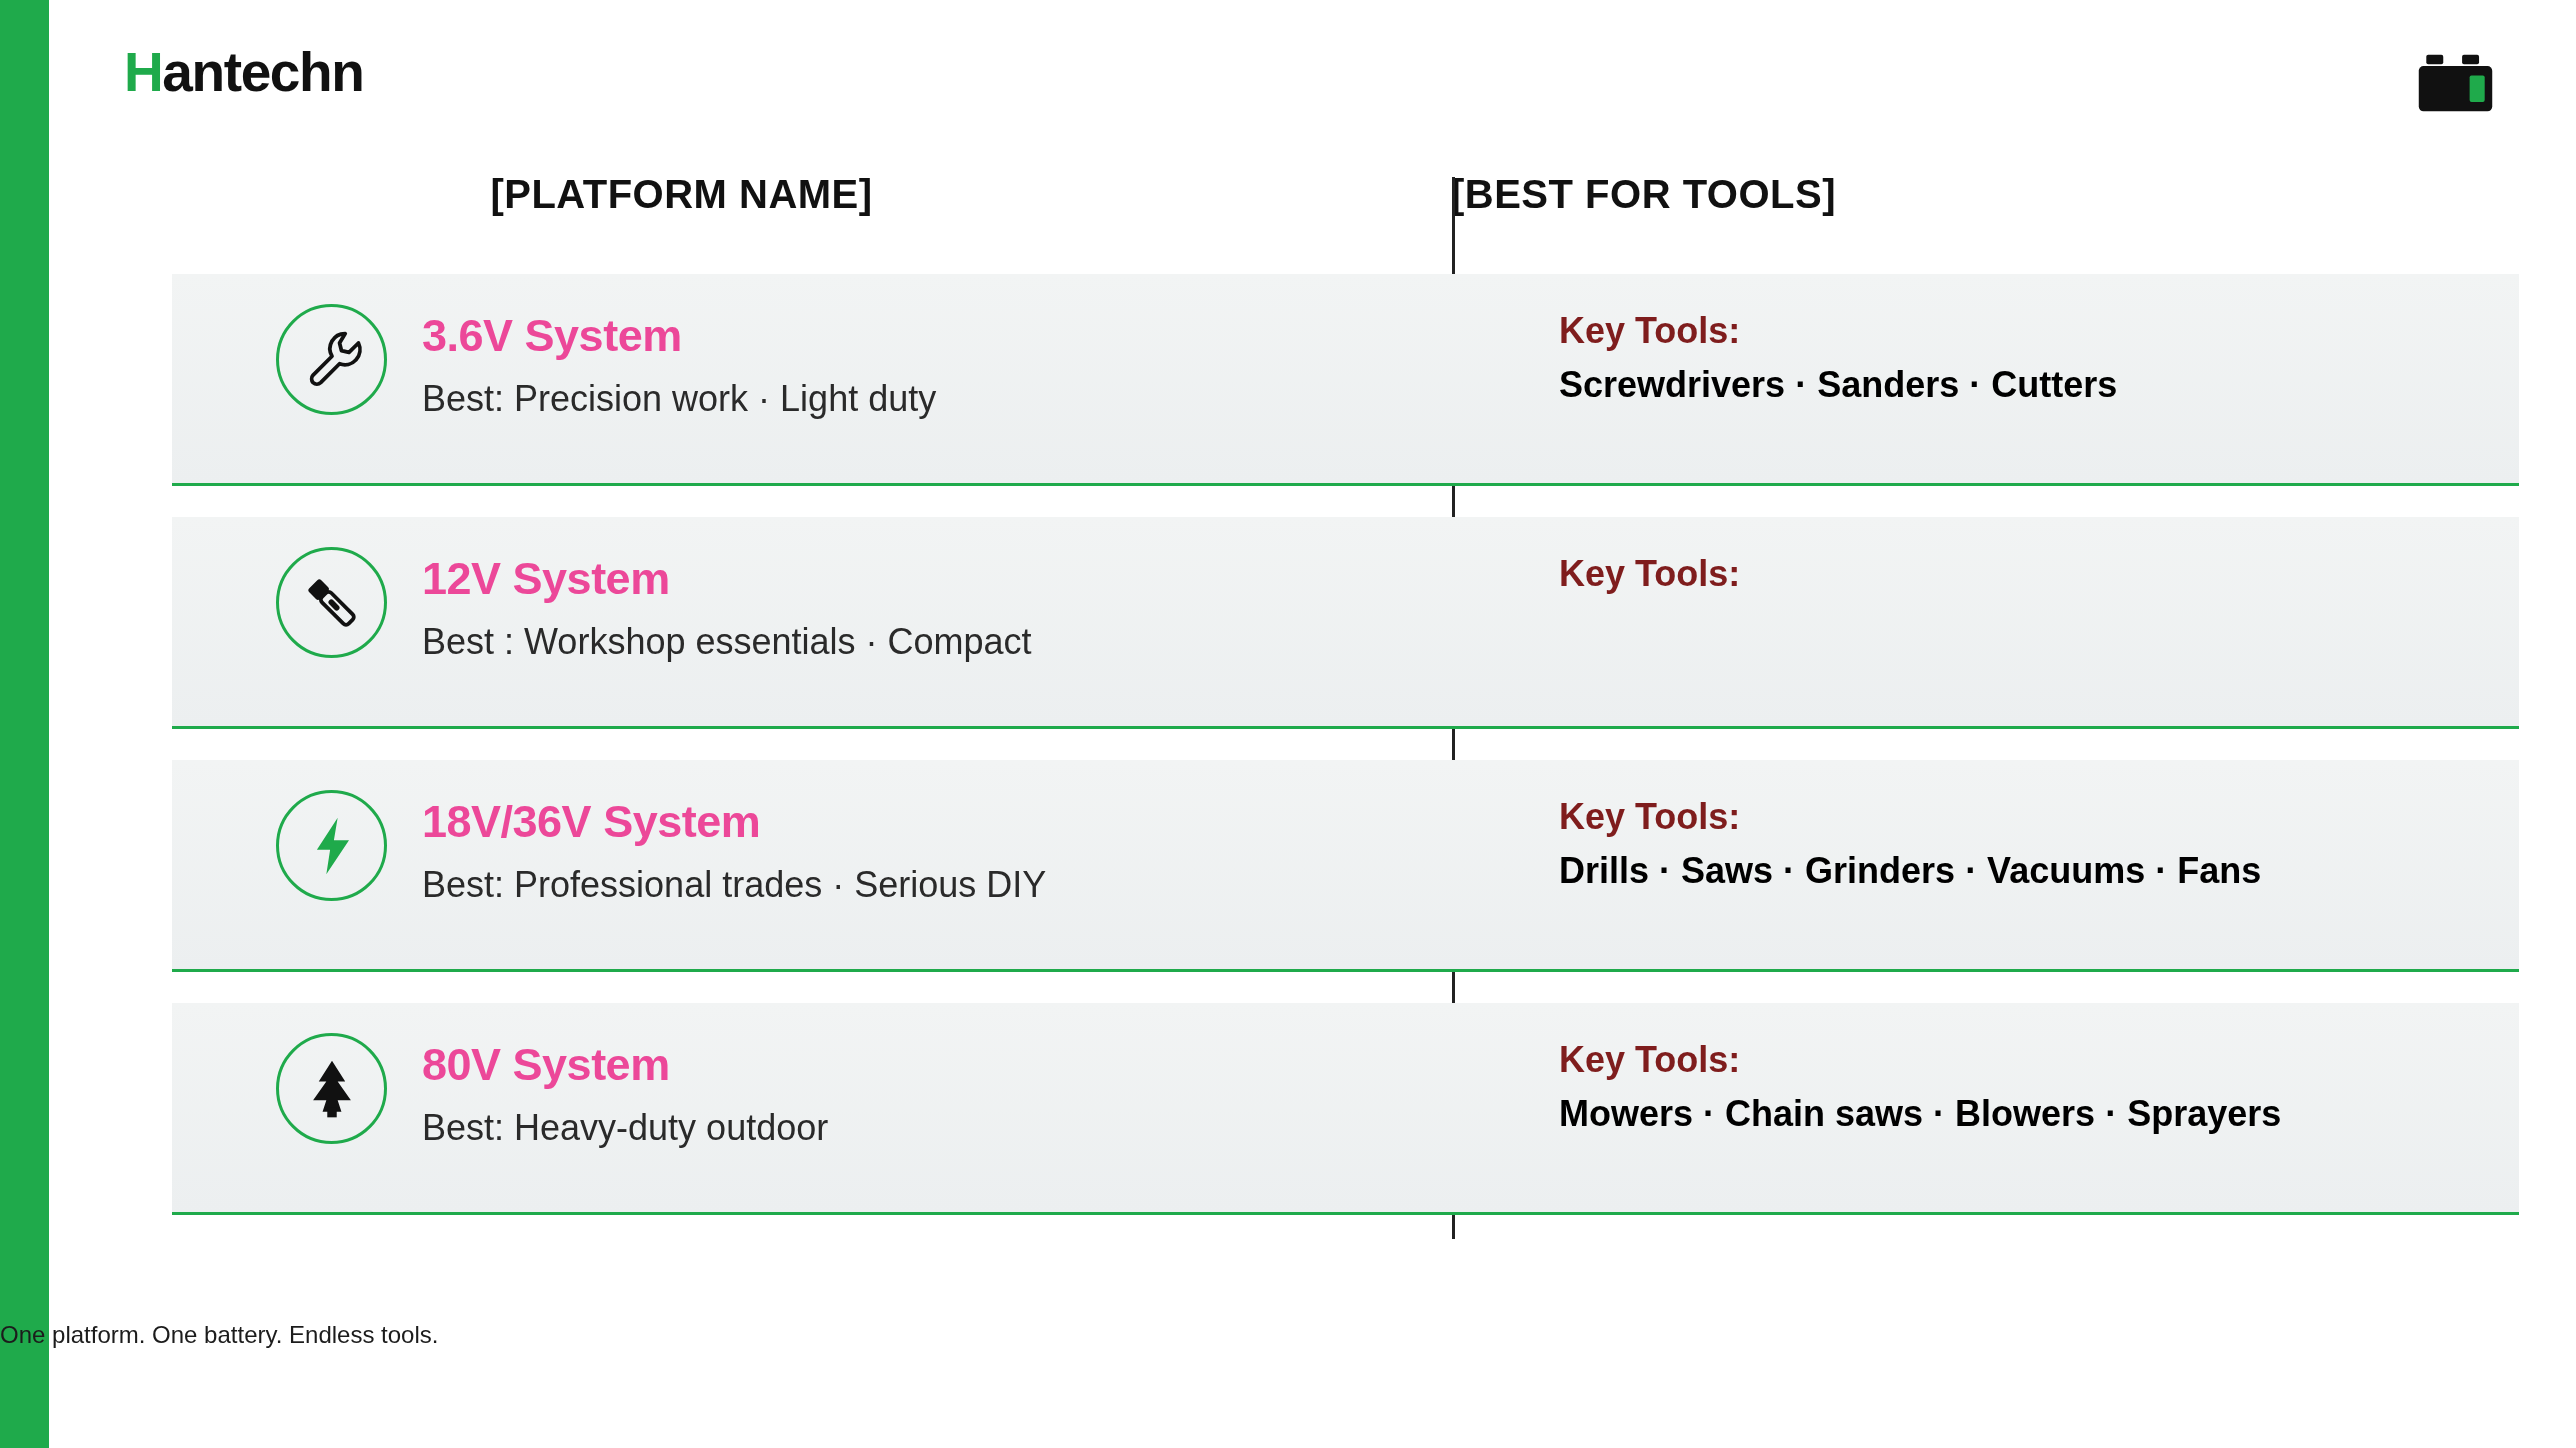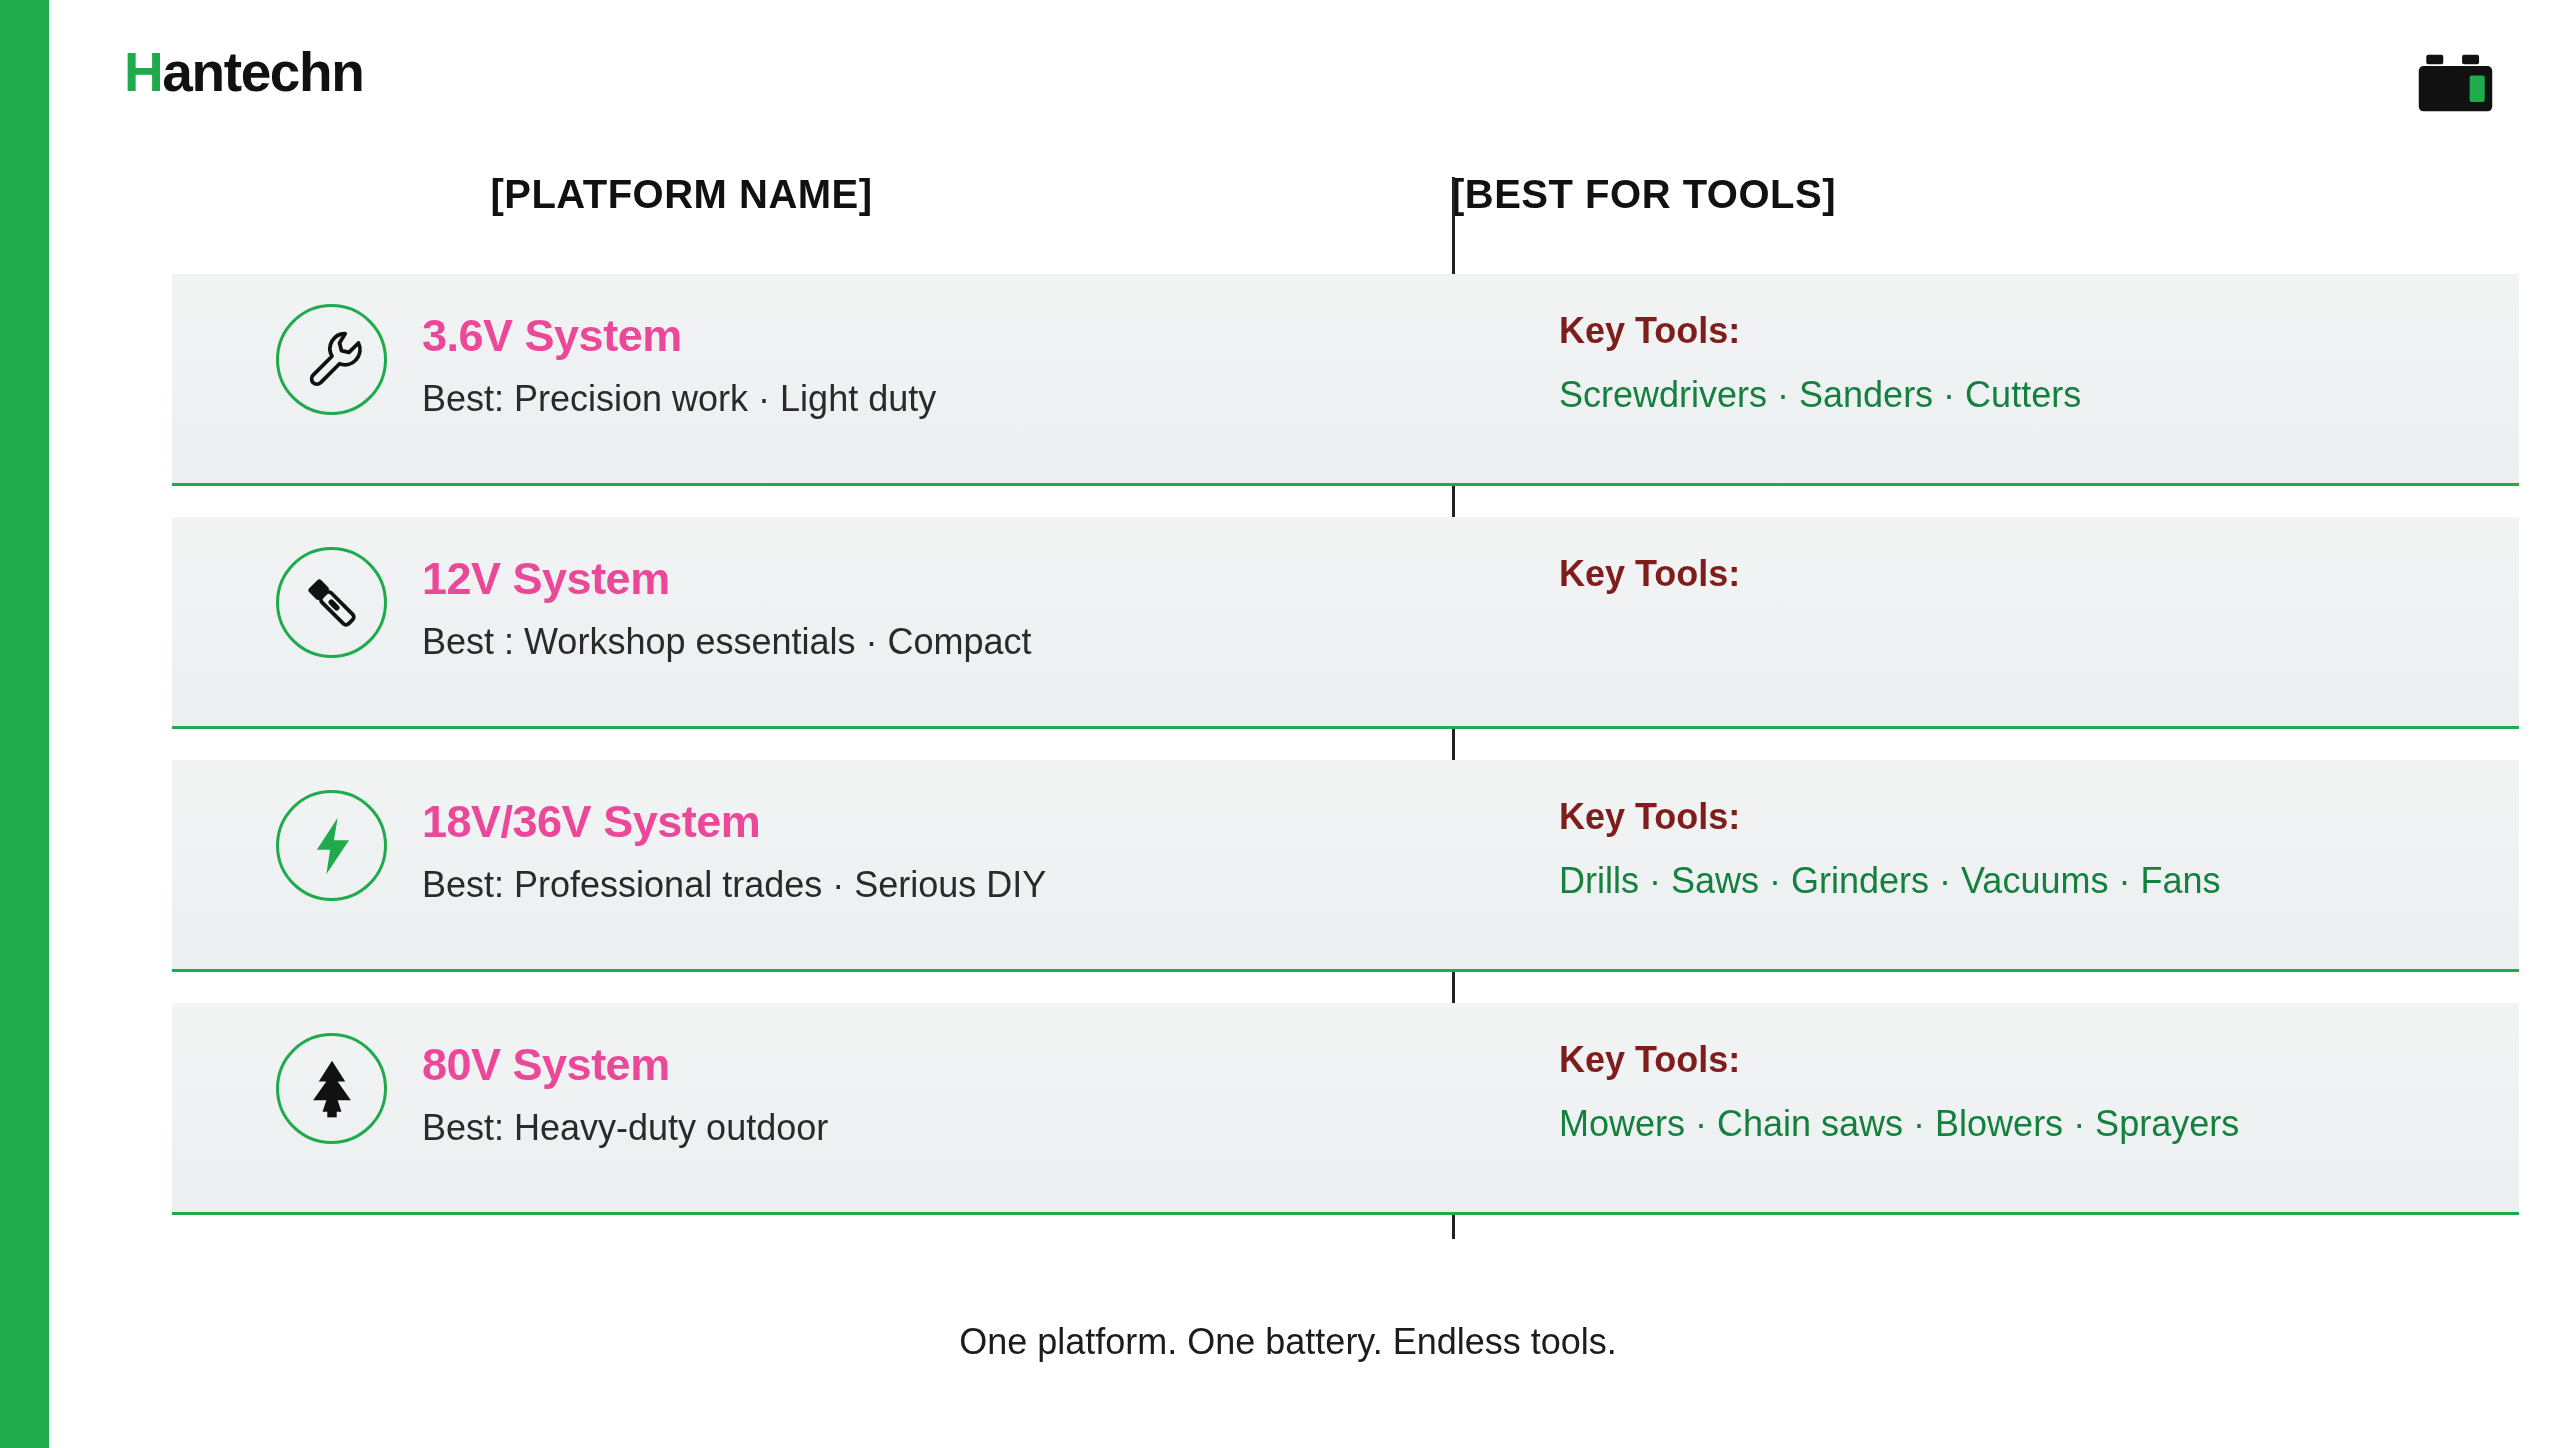--- a/index.html
+++ b/index.html
@@ -171,33 +171,32 @@
     position: absolute;
     left: 57px;
     top: 36px;
     font-size: 36px;
     font-weight: 700;
     color: #7f1d1d;
   }
   .key-tools {
     position: absolute;
     left: 57px;
-    top: 100px;
+    top: 90px;
     font-size: 36px;
-    font-weight: 400;
-    color: #15803d;
+    font-weight: 700;
+    color: #000000;
   }
   
   .tagline {
     position: absolute;
     left: 0;
     right: 0;
     top: 1321px;
-    text-align: center;
-    font-size: 36px;
+    font-size: 24px;
     font-weight: 400;
     color: #1c1c1c;
   }
 </style>
 </head>
 <body>
 
 <div class="page">
 
   <div class="left-bar"></div>

